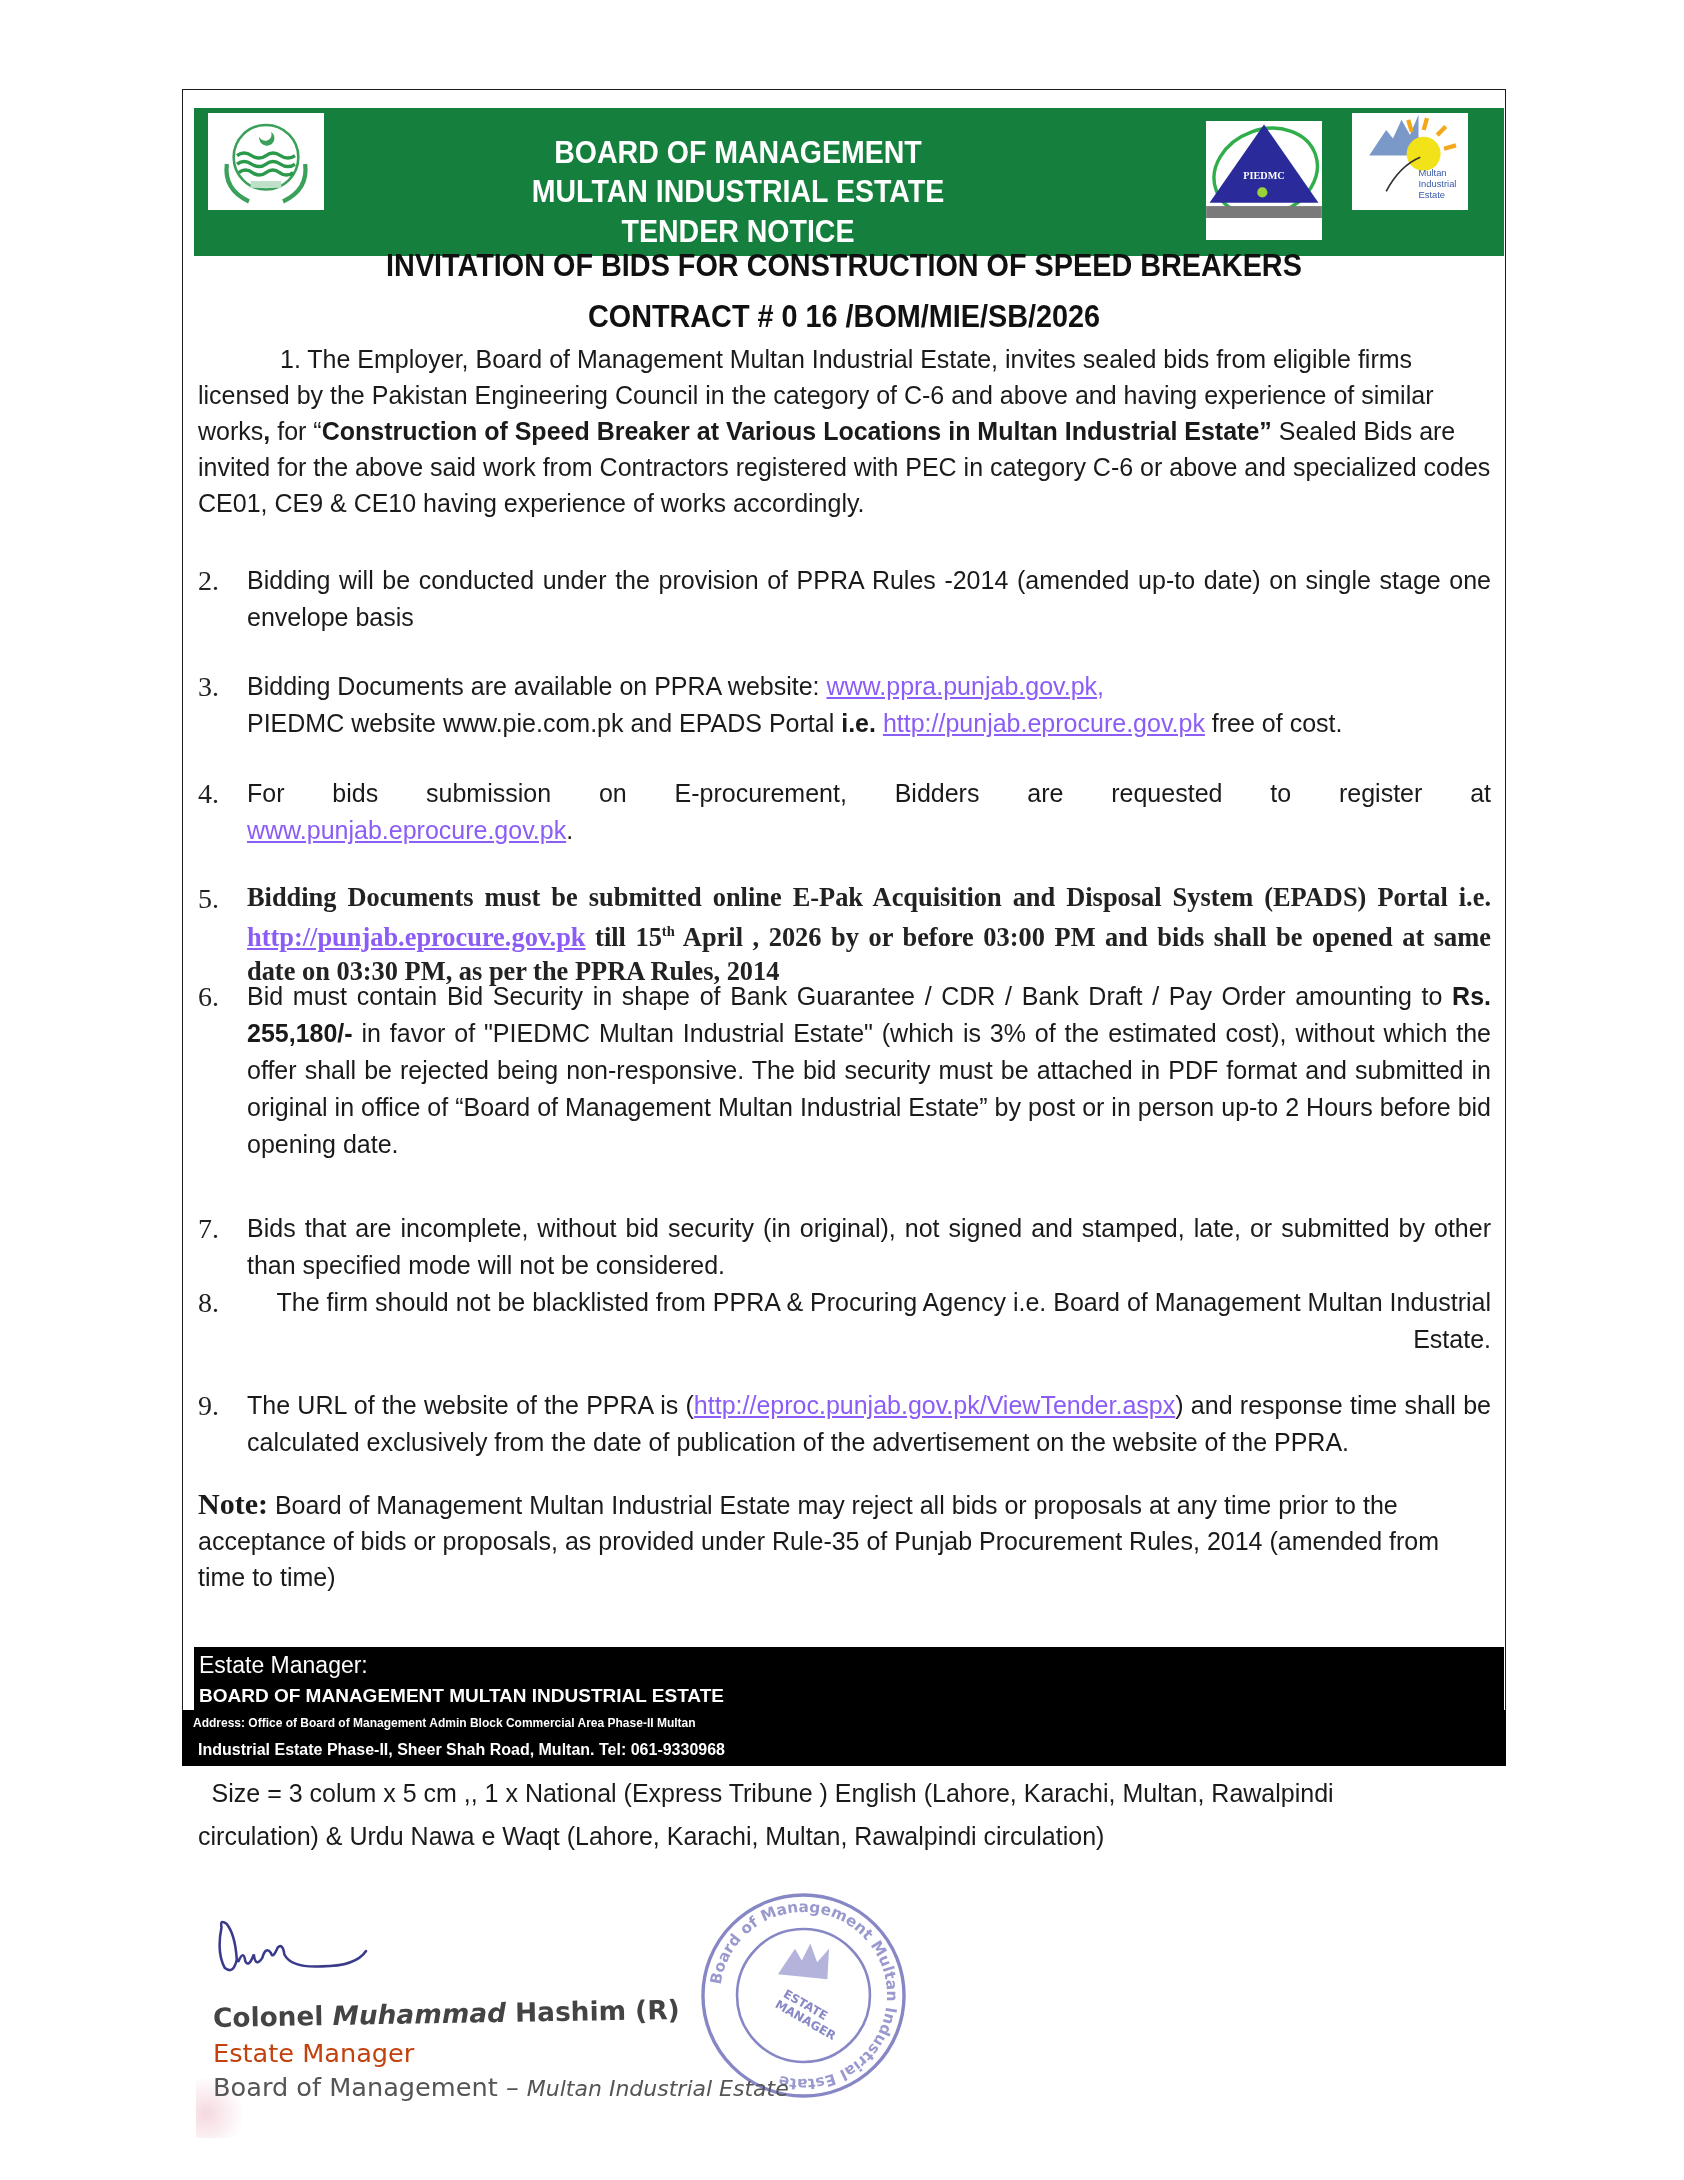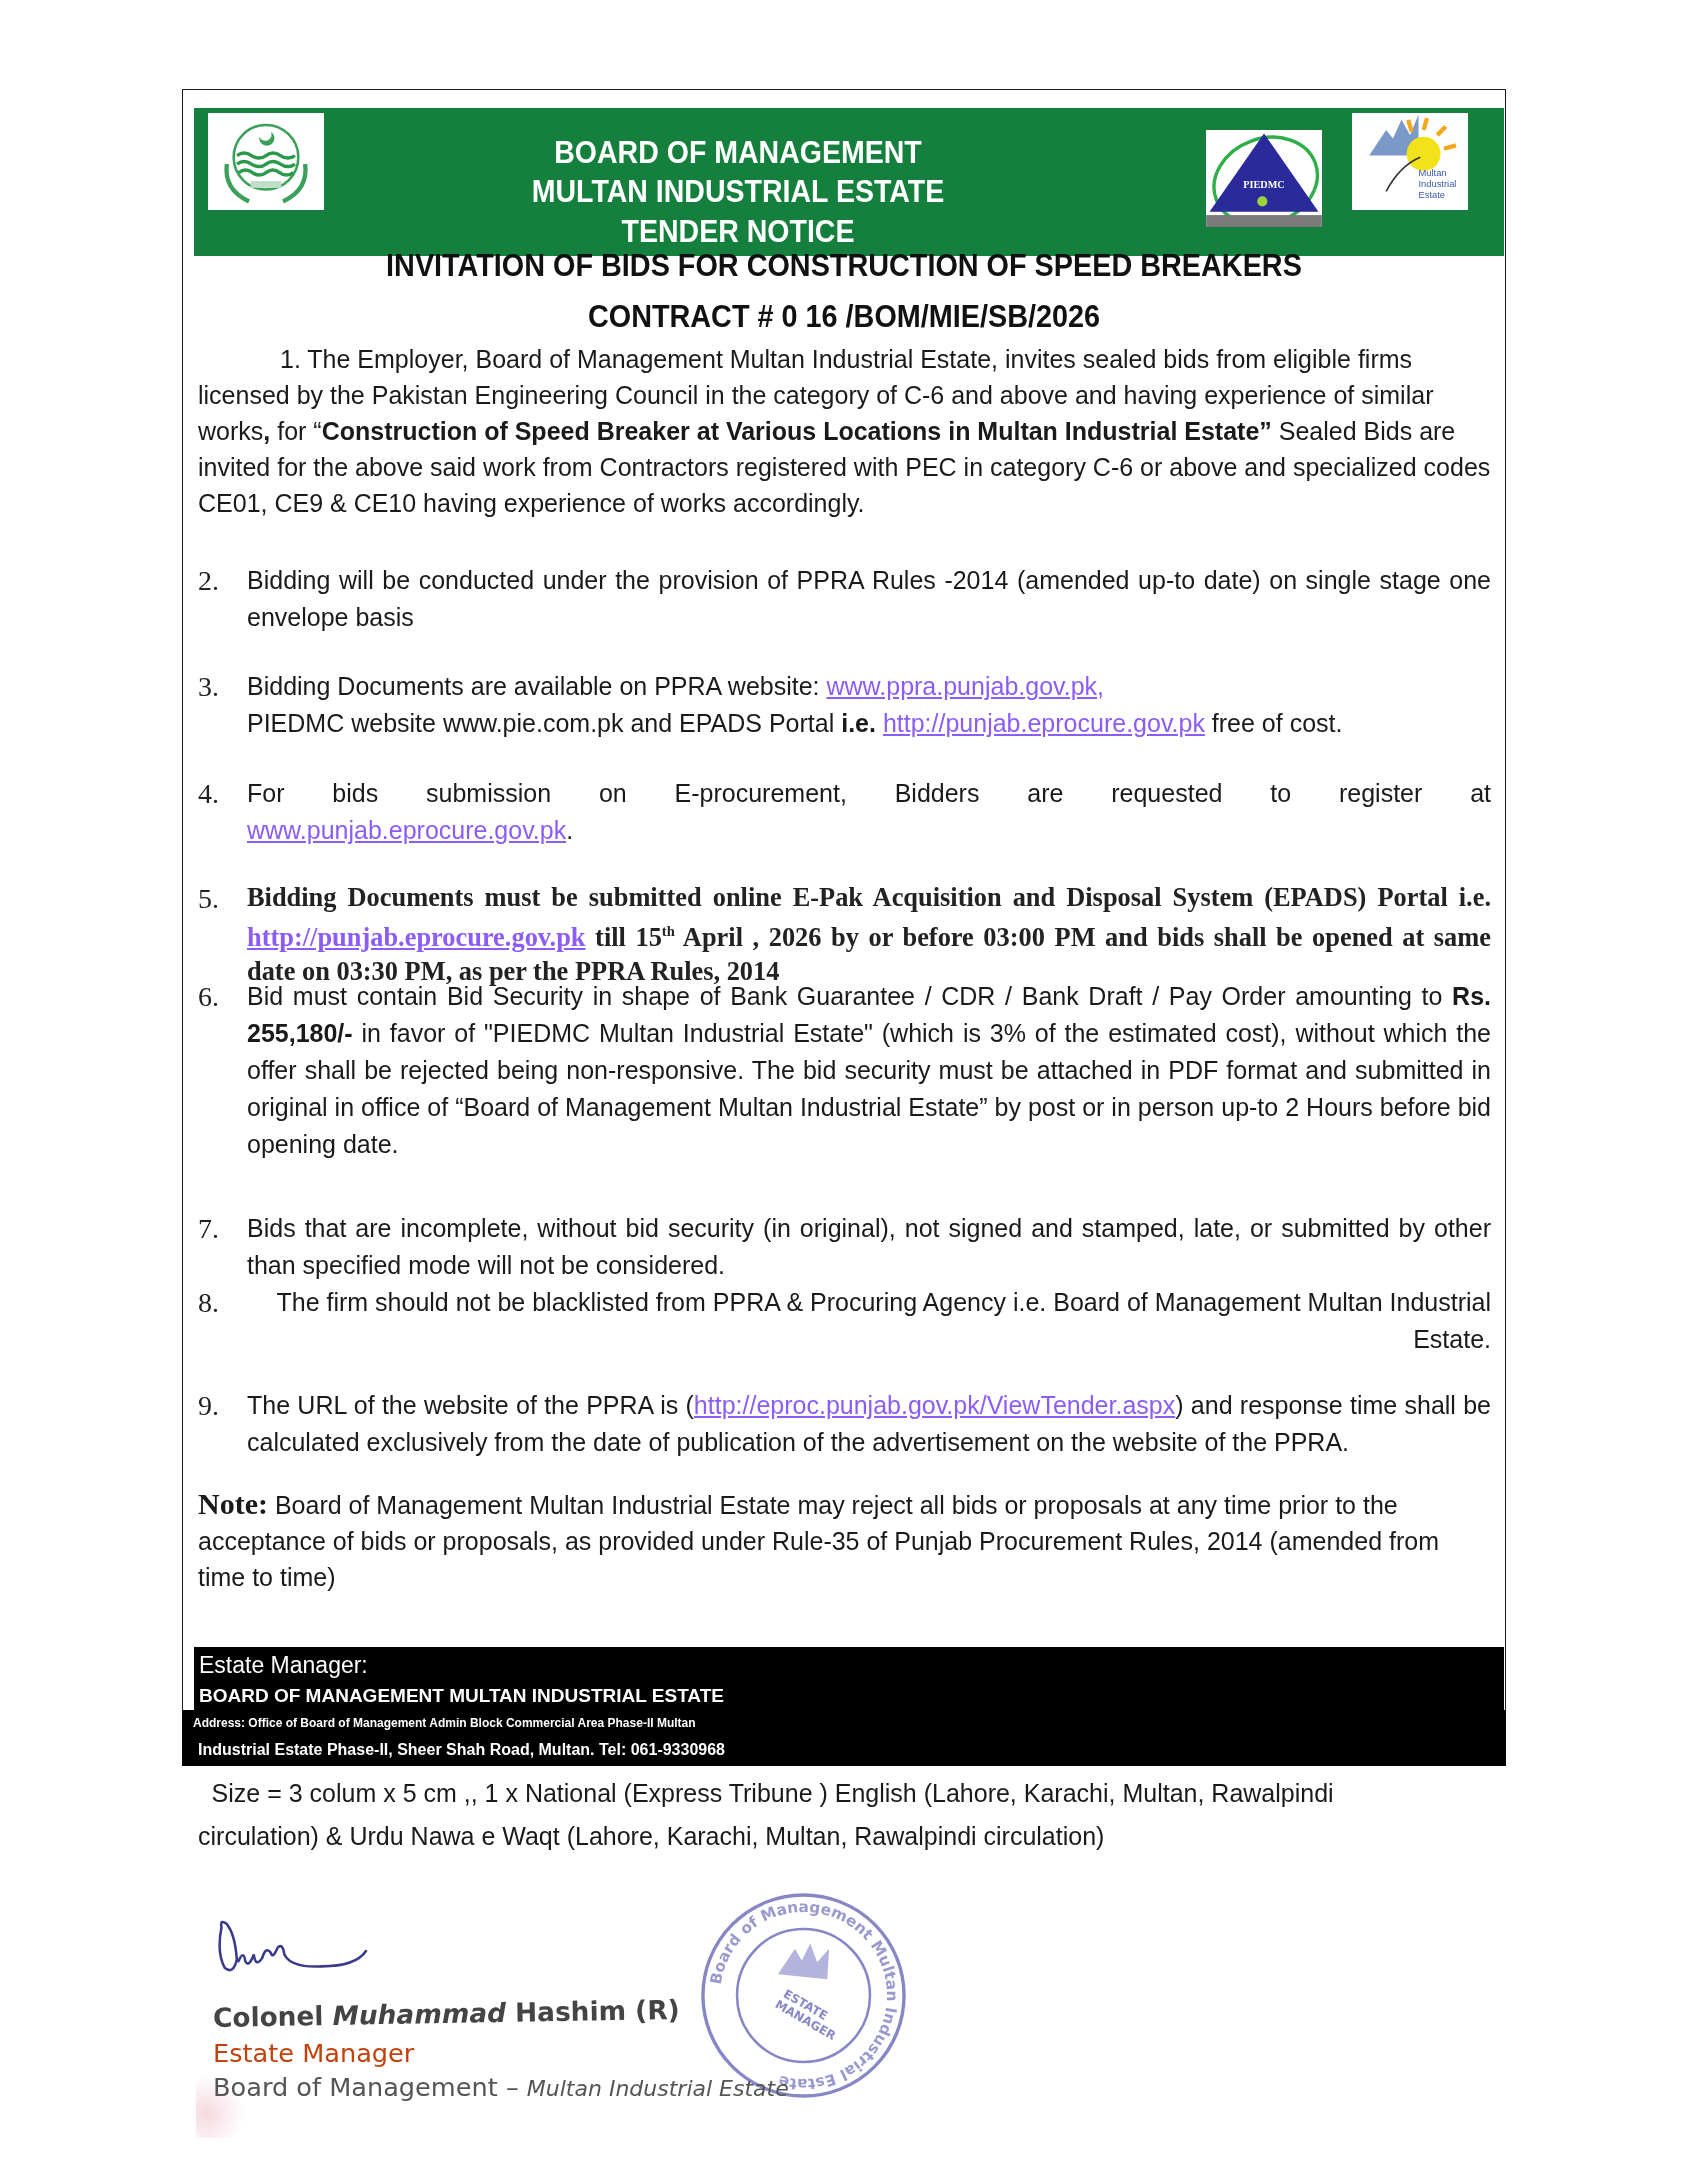--- a/index.html
+++ b/index.html
@@ -12,21 +12,21 @@
   }
 
   
   .header {
     position: absolute; left: 194px; top: 89px; width: 1310px; height: 148px;
     background: #15803d;
     margin-top: 19px;
   }
   .logo { position: absolute; background: #fff; overflow: hidden; }
   .logo-punjab { left: 13.6px; top: 5.1px; width: 116px; height: 97px; }
-  .logo-piedmc { left: 1012px; top: 22px; width: 116px; height: 97px; }
+  .logo-piedmc { left: 1012px; top: 13px; width: 116px; height: 119px; }
   .logo-mie { left: 1158px; top: 5.1px; width: 116px; height: 97px; }
   .header-title {
     position: absolute; left: 0; width: 1310px; text-align: center; color: #fff;
     font-family: "Liberation Sans", sans-serif; font-weight: bold; font-size: 31px;
     transform: scaleX(0.92);
   }
   .ht1 { top: 27px; left: -111px; }
   .ht2 { top: 66px; left: -111px; }
   .ht3 { top: 106px; left: -111px; }
 

